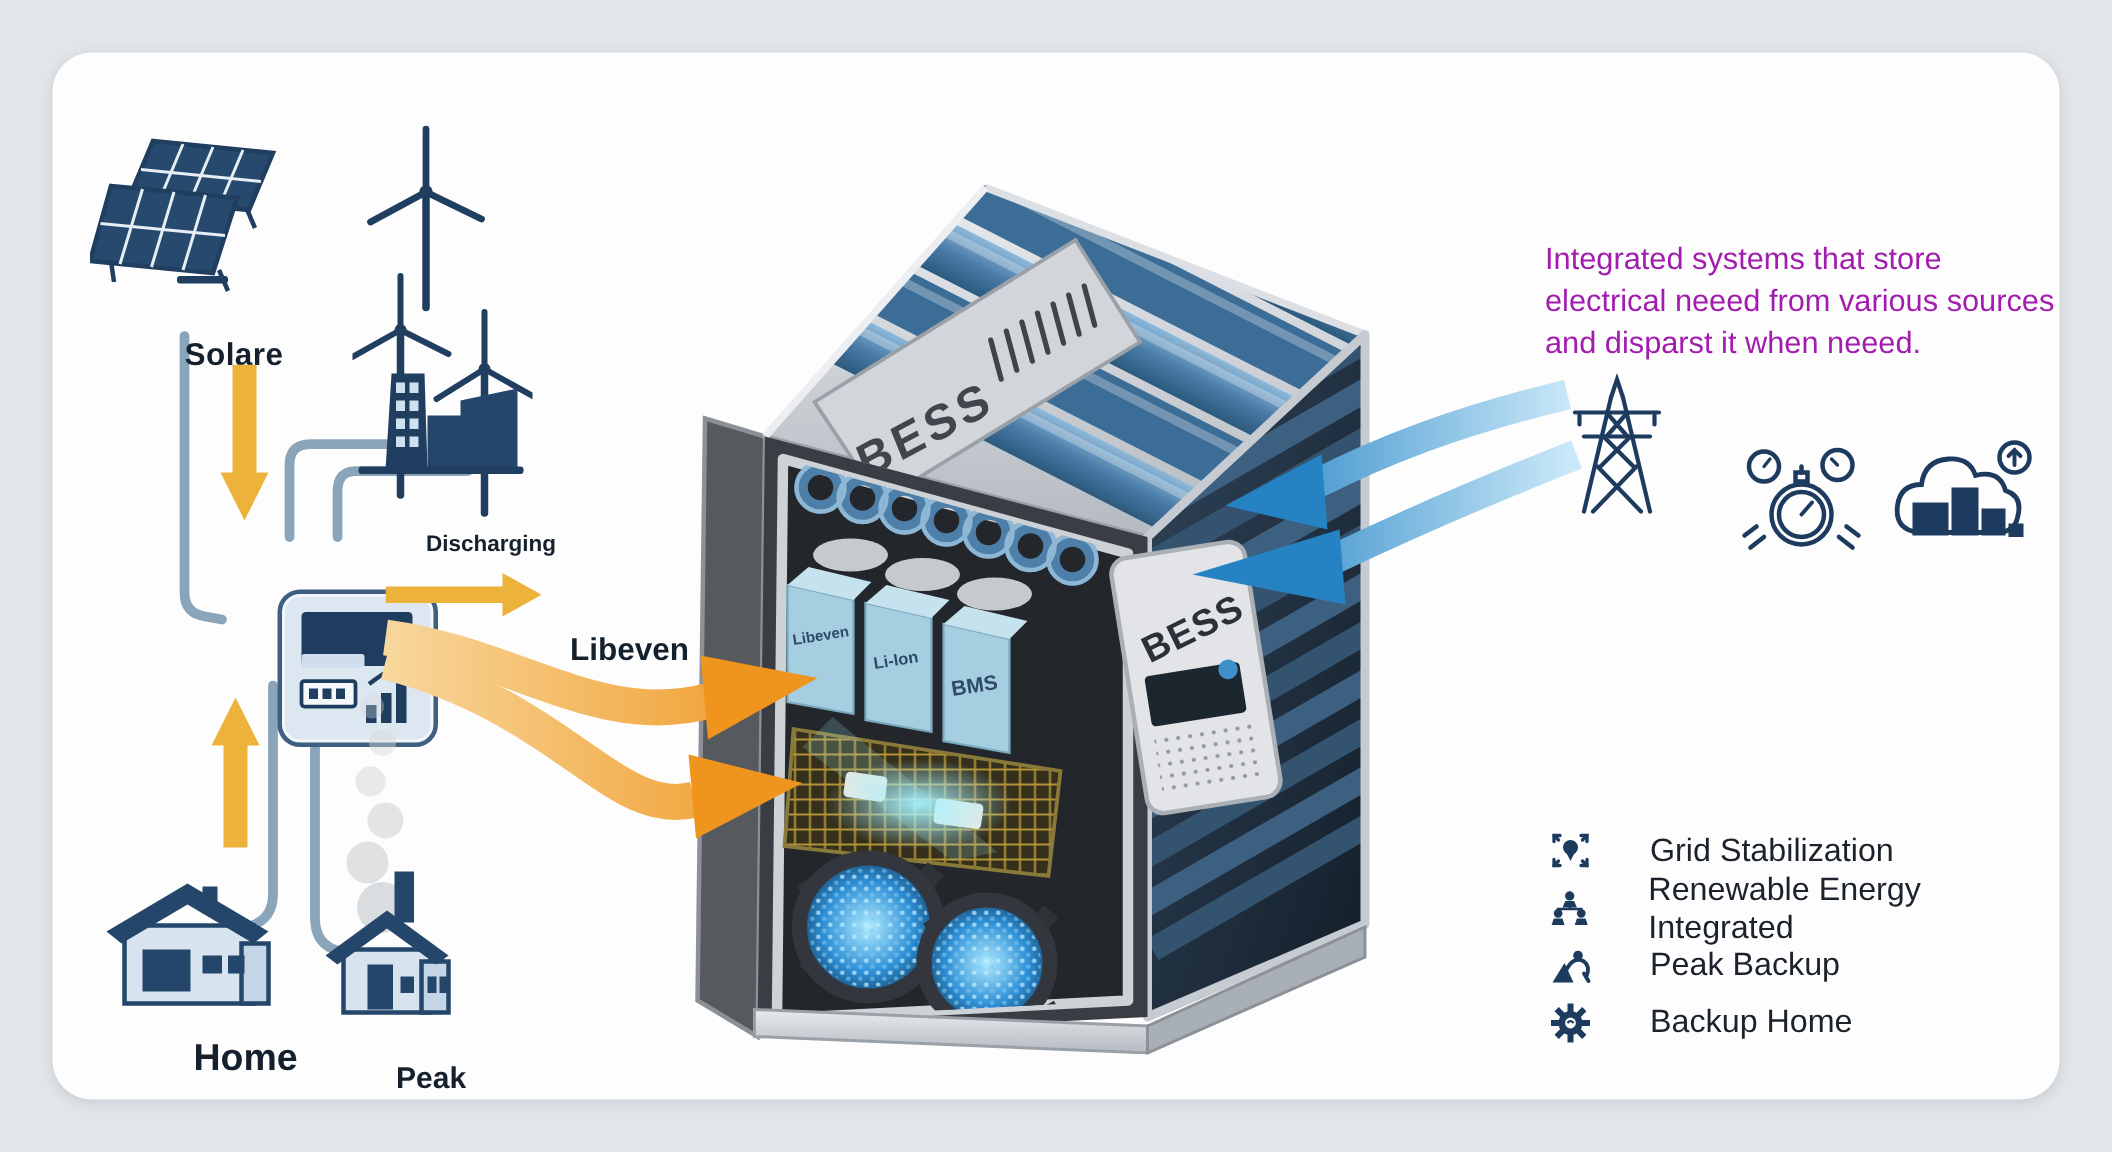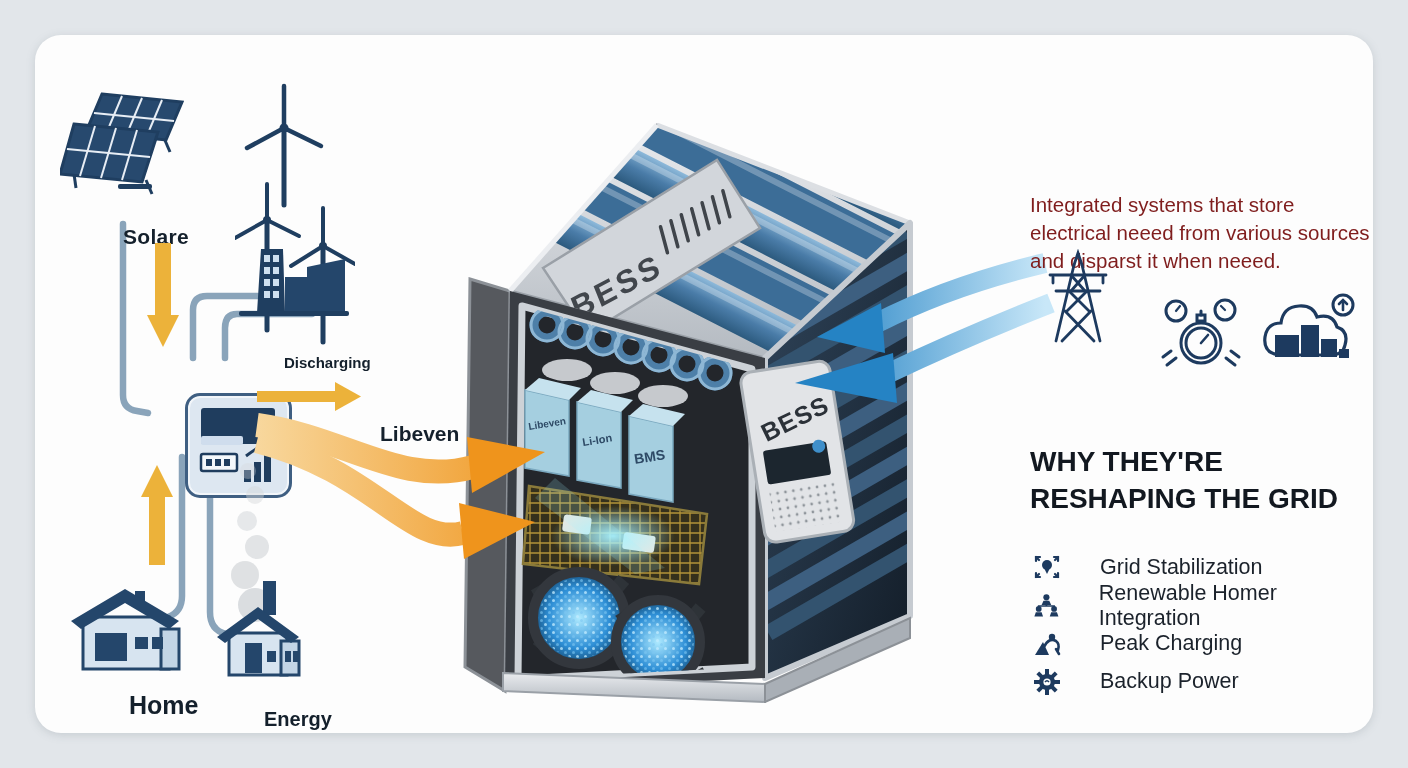--- a/index.html
+++ b/index.html
@@ -3,21 +3,21 @@
 <meta charset="utf-8">
 <style>
   html,body{margin:0;padding:0;width:1408px;height:768px;background:#e2e6ea;overflow:hidden;
     font-family:"Liberation Sans",sans-serif;}
   .card{position:absolute;left:35px;top:35px;width:1338px;height:698px;background:#fdfdfd;
     border-radius:26px;box-shadow:0 2px 8px rgba(120,130,140,.25);}
   .abs{position:absolute;}
   .lbl{position:absolute;color:#14202c;font-weight:700;text-align:right;}
   svg{display:block;}
   .def-title{position:absolute;left:995px;top:84px;font-size:28px;font-weight:700;color:#121820;letter-spacing:.2px;}
-  .def-body{position:absolute;left:995px;top:124px;font-size:20.5px;color:#7f1d1d;line-height:28px;margin-top:32px;}
+  .def-body{position:absolute;left:995px;top:124px;font-size:20.5px;color:#a21caf;line-height:28px;}
   .why-title{position:absolute;left:995px;top:408px;font-size:28px;font-weight:700;color:#121820;line-height:37px;}
   .benefits{position:absolute;left:997px;top:518px;}
   .benefit{display:flex;align-items:center;gap:13px;margin-bottom:9px;height:29px;}
   .benefit .txt{font-size:21.5px;color:#1b222b;font-weight:500;margin-left:25px;}
   .charging-lbl{left:345px;top:387px;font-size:21px;}
   .solar-lbl{left:88px;top:190px;font-size:21px;letter-spacing:.3px;}
   .discharging-lbl{left:249px;top:319px;font-size:15px;}
   .home-lbl{left:94px;top:656px;font-size:25px;}
   .homer-lbl{left:229px;top:673px;font-size:20px;}
   .meter{position:absolute;left:150px;top:358px;width:101px;height:99px;background:#dde7f1;
@@ -173,21 +173,21 @@
   <svg class="abs" style="left:172px;top:540px;" width="110" height="105" viewBox="0 0 110 105">
     <rect x="56" y="6" width="13" height="34" fill="#24466b"></rect>
     <rect x="22" y="58" width="58" height="42" fill="#d7e4f0" stroke="#24466b" stroke-width="3"></rect>
     <rect x="74" y="66" width="18" height="34" fill="#c3d5e6" stroke="#24466b" stroke-width="3"></rect>
     <polygon points="10,62 51,32 92,62 84,68 51,44 18,68" fill="#24466b"></polygon>
     <rect x="38" y="68" width="17" height="30" fill="#24466b"></rect>
     <rect x="60" y="76" width="9" height="11" fill="#24466b"></rect>
     <rect x="78" y="76" width="6" height="11" fill="#24466b"></rect>
     <rect x="86" y="76" width="5" height="11" fill="#24466b"></rect>
   </svg>
-  <div class="lbl homer-lbl">Energy</div>
+  <div class="lbl homer-lbl">Peak</div>
 
   <svg class="abs" style="left:420px;top:43px;" width="470" height="625" viewBox="0 0 470 625">
     <defs>
       <linearGradient id="silverTop" x1="0" y1="0" x2="0" y2="1">
         <stop offset="0" stop-color="#e9ebee"></stop>
           <stop offset="1" stop-color="#b4bac1"></stop>
       </linearGradient>
       <linearGradient id="darkSide" x1="0" y1="0" x2="1" y2="1">
         <stop offset="0" stop-color="#30455b"></stop>
           <stop offset="1" stop-color="#131d28"></stop>
@@ -446,24 +446,20 @@
       <rect x="64" y="46" width="16" height="18"></rect>
       <rect x="82" y="56" width="10" height="9"></rect>
     </g>
     <circle cx="86" cy="12" r="10" fill="#ffffff" stroke="#1d3a5f" stroke-width="3"></circle>
     <g stroke="#1d3a5f" stroke-width="2.6" fill="none" stroke-linecap="round">
       <line x1="86" y1="17" x2="86" y2="8"></line>
         <polyline points="82,11 86,7 90,11"></polyline>
     </g>
   </svg>
 
-  <div class="why-title">
-    <div>WHY THEY'RE</div>
-    <div>RESHAPING THE GRID</div>
-  </div>
 
   <div class="benefits">
     <div class="benefit">
       <svg width="30" height="30" viewBox="0 0 30 30">
         <circle cx="15" cy="12" r="5" fill="#1d3a5f"></circle>
         <polygon points="12.5,16 17.5,16 15,21" fill="#1d3a5f"></polygon>
         <g stroke="#1d3a5f" stroke-width="2.2" fill="none" stroke-linecap="round">
           <line x1="7" y1="7" x2="4" y2="4"></line>
             <polyline points="4,8 4,4 8,4"></polyline>
           <line x1="23" y1="7" x2="26" y2="4"></line>
@@ -482,44 +478,44 @@
         <polygon points="10,14 20,14 18,9.5 12,9.5" fill="#1d3a5f"></polygon>
         <circle cx="7" cy="18" r="3" fill="#1d3a5f"></circle>
         <polygon points="2.5,26 11.5,26 10,21.5 4,21.5" fill="#1d3a5f"></polygon>
         <circle cx="23" cy="18" r="3" fill="#1d3a5f"></circle>
         <polygon points="18.5,26 27.5,26 26,21.5 20,21.5" fill="#1d3a5f"></polygon>
         <g stroke="#1d3a5f" stroke-width="1.8" fill="none">
           <polyline points="7,16 7,15 23,15 23,16"></polyline>
             <line x1="15" y1="12" x2="15" y2="15"></line>
         </g>
       </svg>
-      <span class="txt">Renewable Homer Integration</span>
+      <span class="txt">Renewable Energy Integrated</span>
     </div>
     <div class="benefit">
       <svg width="30" height="30" viewBox="0 0 30 30">
         <polygon points="3,26 11,13 17,26" fill="#1d3a5f"></polygon>
         <path d="M 12 18 Q 17 8 24 12 Q 28 15 26 21" fill="none" stroke="#1d3a5f" stroke-width="2.6" stroke-linecap="round"></path>
         <circle cx="20" cy="8" r="3.2" fill="#1d3a5f"></circle>
         <path d="M 24 20 L 27 25" stroke="#1d3a5f" stroke-width="2.6" stroke-linecap="round"></path>
       </svg>
-      <span class="txt">Peak Charging</span>
+      <span class="txt">Peak Backup</span>
     </div>
     <div class="benefit">
       <svg width="30" height="30" viewBox="0 0 30 30">
         <g fill="#1d3a5f">
           <rect x="13" y="2" width="4" height="6"></rect>
             <rect x="13" y="22" width="4" height="6"></rect>
           <rect x="2" y="13" width="6" height="4"></rect>
             <rect x="22" y="13" width="6" height="4"></rect>
           <rect x="13" y="2" width="4" height="6" transform="rotate(45 15 15)"></rect>
           <rect x="13" y="22" width="4" height="6" transform="rotate(45 15 15)"></rect>
           <rect x="2" y="13" width="6" height="4" transform="rotate(45 15 15)"></rect>
           <rect x="22" y="13" width="6" height="4" transform="rotate(45 15 15)"></rect>
           <circle cx="15" cy="15" r="8"></circle>
         </g>
         <circle cx="15" cy="15" r="3.6" fill="#ffffff"></circle>
         <path d="M 13 15 Q 15 12.5 17 15" stroke="#1d3a5f" stroke-width="1.6" fill="none"></path>
       </svg>
-      <span class="txt">Backup Power</span>
+      <span class="txt">Backup Home</span>
     </div>
   </div>
 
 </div>
 
 </body></html>

